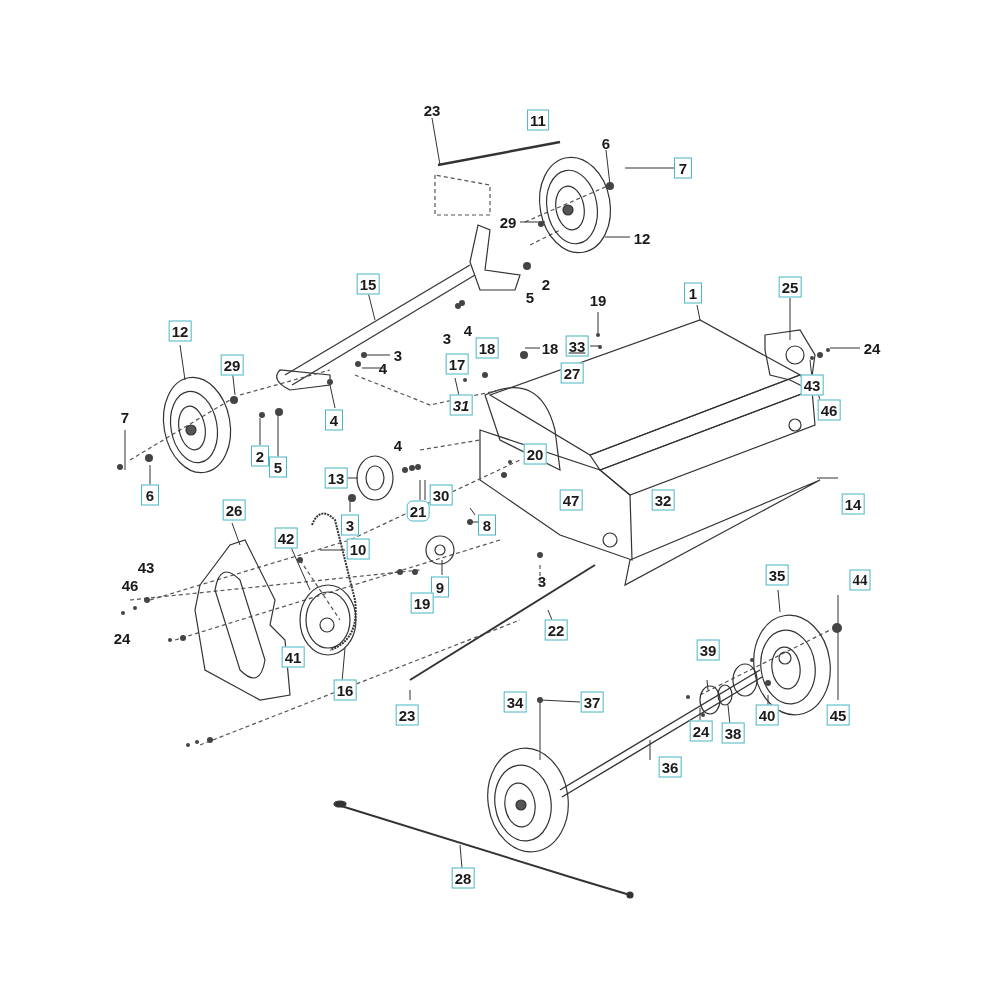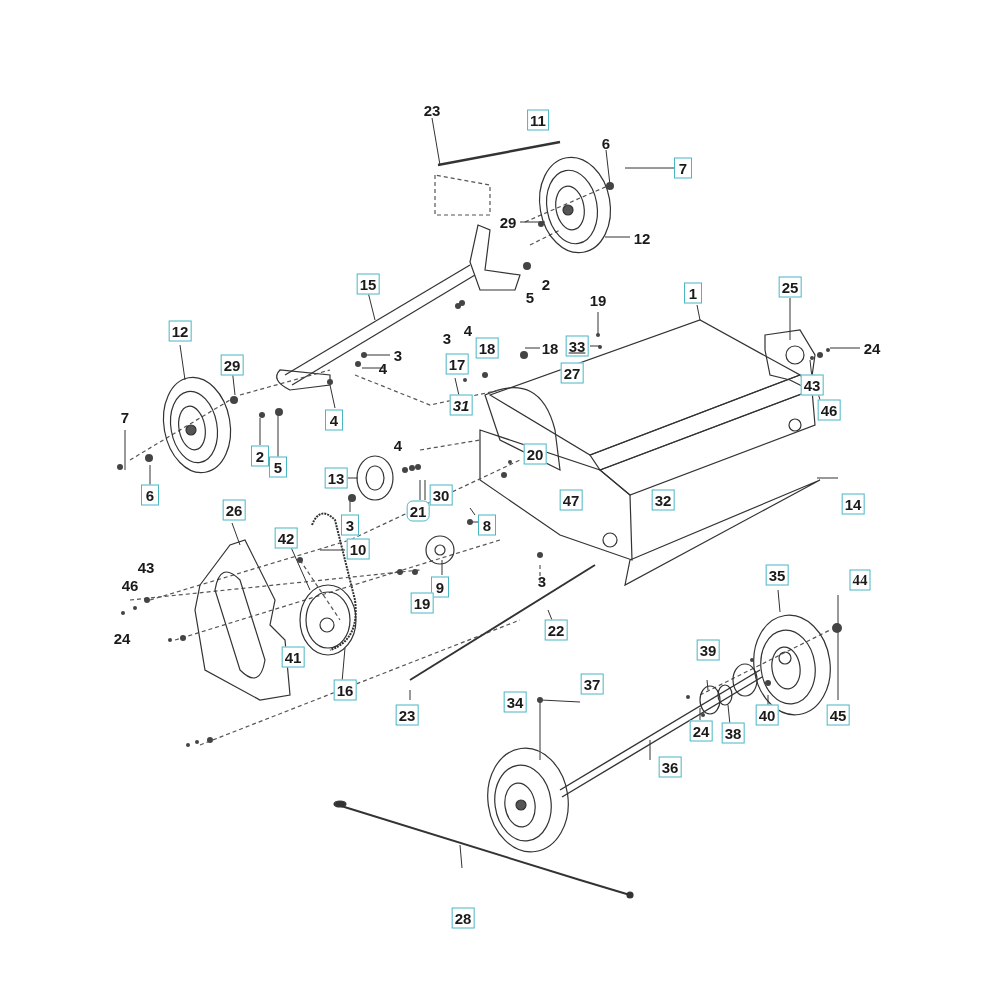--- a/index.html
+++ b/index.html
@@ -278,21 +278,21 @@
     <div class="lbl boxed" style="left: 422px; top: 603px; border-color: rgb(73, 182, 196);">19</div>
     <div class="lbl" style="left: 542px; top: 581px;">3</div>
     <div class="lbl boxed" style="left: 777px; top: 575px; border-color: rgb(73, 182, 196);">35</div>
     <div class="lbl boxed" style="left: 860px; top: 580px; border-color: rgb(73, 182, 196); font-family: Liberation Serif, serif;">44</div>
     <div class="lbl" style="left: 122px; top: 638px;">24</div>
     <div class="lbl boxed" style="left: 556px; top: 630px; border-color: rgb(73, 182, 196); text-align: right;">22</div>
     <div class="lbl boxed" style="left: 293px; top: 657px; border-color: rgb(73, 182, 196);">41</div>
     <div class="lbl boxed" style="left: 708px; top: 650px; border-color: rgb(73, 182, 196);">39</div>
     <div class="lbl boxed" style="left: 345px; top: 690px; border-color: rgb(73, 182, 196);">16</div>
     <div class="lbl boxed" style="left: 515px; top: 702px; border-color: rgb(73, 182, 196);">34</div>
-    <div class="lbl boxed" style="left: 592px; top: 684px; border-color: rgb(73, 182, 196);">37</div>
+    <div class="lbl boxed" style="left: 592px; top: 702px; border-color: rgb(73, 182, 196);">37</div>
     <div class="lbl boxed" style="left: 407px; top: 715px; border-color: rgb(73, 182, 196);">23</div>
     <div class="lbl boxed" style="left: 767px; top: 715px; border-color: rgb(73, 182, 196);">40</div>
     <div class="lbl boxed" style="left: 838px; top: 715px; border-color: rgb(73, 182, 196);">45</div>
     <div class="lbl boxed" style="left: 733px; top: 733px; border-color: rgb(73, 182, 196);">38</div>
     <div class="lbl boxed" style="left: 650px; top: 767px; border-color: rgb(73, 182, 196); margin-left: 20px;">36</div>
     <div class="lbl boxed" style="left: 701px; top: 731px; border-color: rgb(73, 182, 196);">24</div>
-    <div class="lbl boxed" style="left: 463px; top: 918px; border-color: rgb(73, 182, 196);">28</div>
+    <div class="lbl boxed" style="left: 463px; top: 878px; border-color: rgb(73, 182, 196);">28</div>
   </div>
 
 </body></html>

